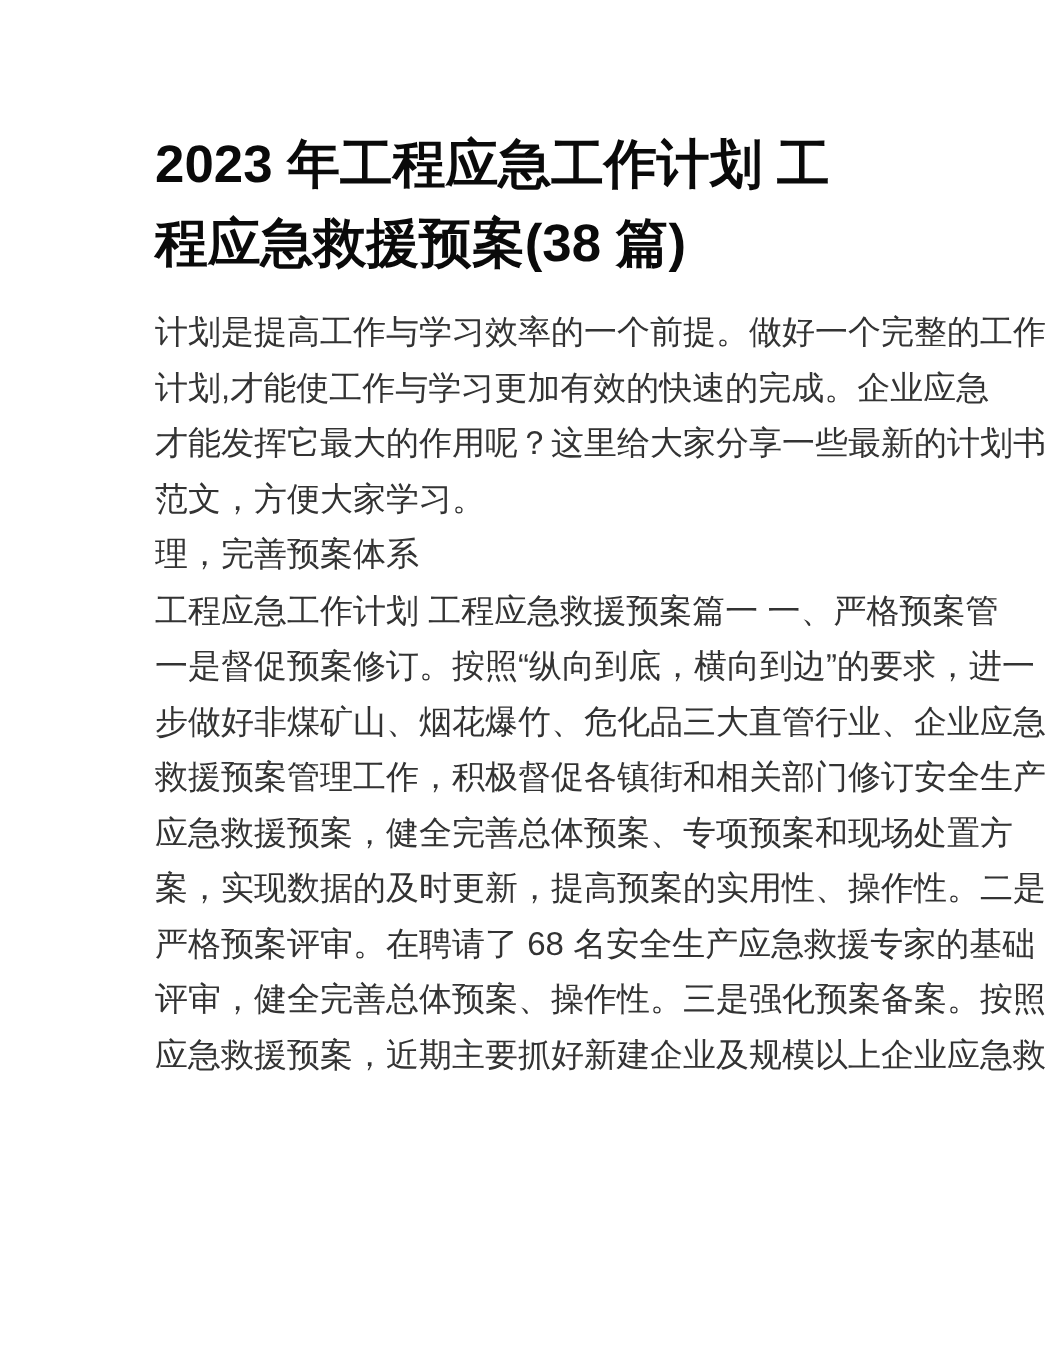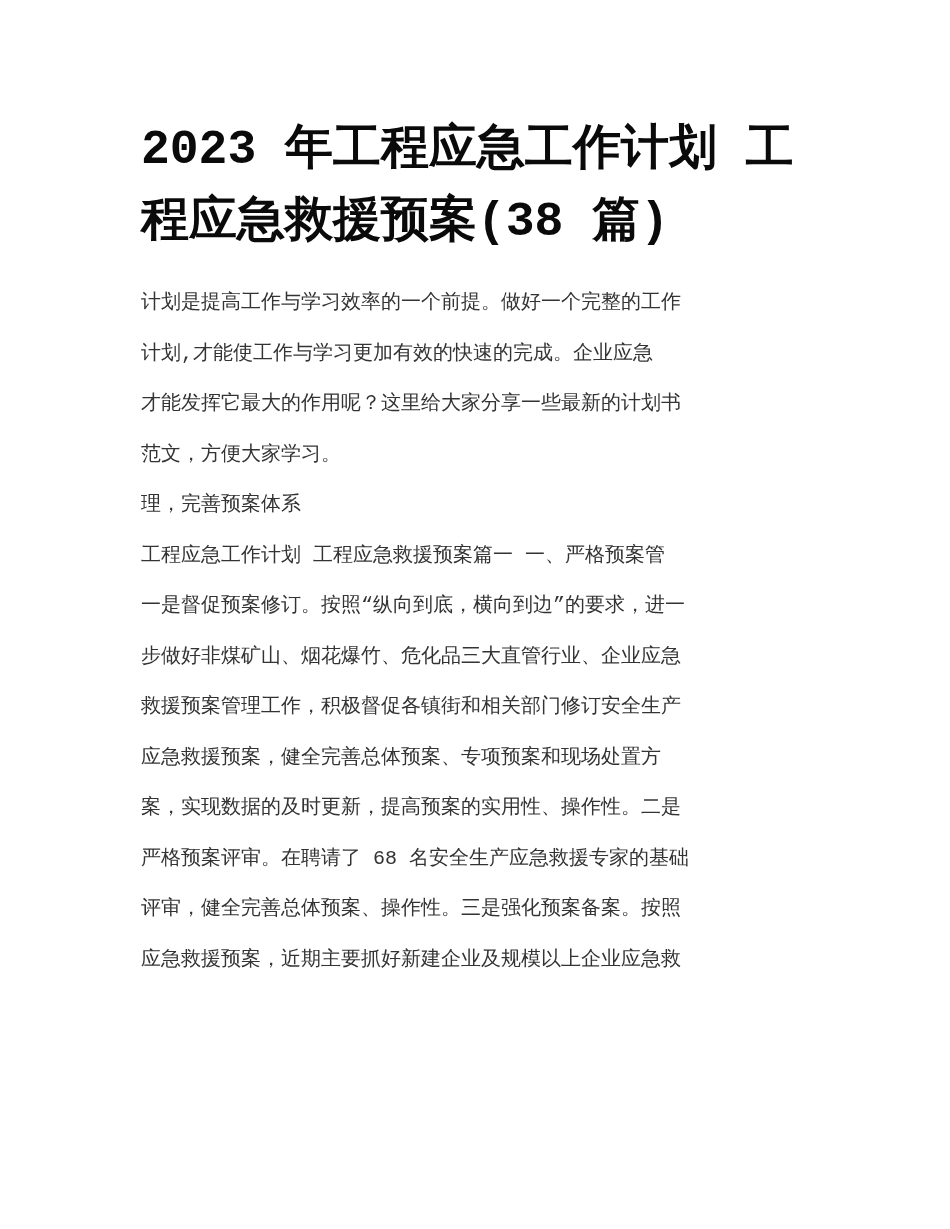--- a/index.html
+++ b/index.html
@@ -6,38 +6,38 @@
     margin: 0;
     padding: 0;
     background: #ffffff;
   }
   .page {
     position: relative;
     width: 950px;
     height: 1229px;
     background: #ffffff;
     overflow: hidden;
-    font-family: Liberation Mono, monospace;
+    font-family: Liberation Sans, sans-serif;
   }
   .doc-title {
     position: absolute;
     left: 141px;
     top: 114px;
     margin: 0;
     font-size: 48px;
     line-height: 72px;
     font-weight: 700;
     color: #0a0a0a;
     white-space: pre;
   }
   .doc-body {
     position: absolute;
     left: 141px;
     top: 278px;
-    font-size: 20px;
+    font-size: 30px;
     line-height: 50.5px;
     font-weight: 400;
     color: #333333;
   }
   .doc-body .line {
     white-space: pre;
   }
 </style>
 </head>
 <body>

